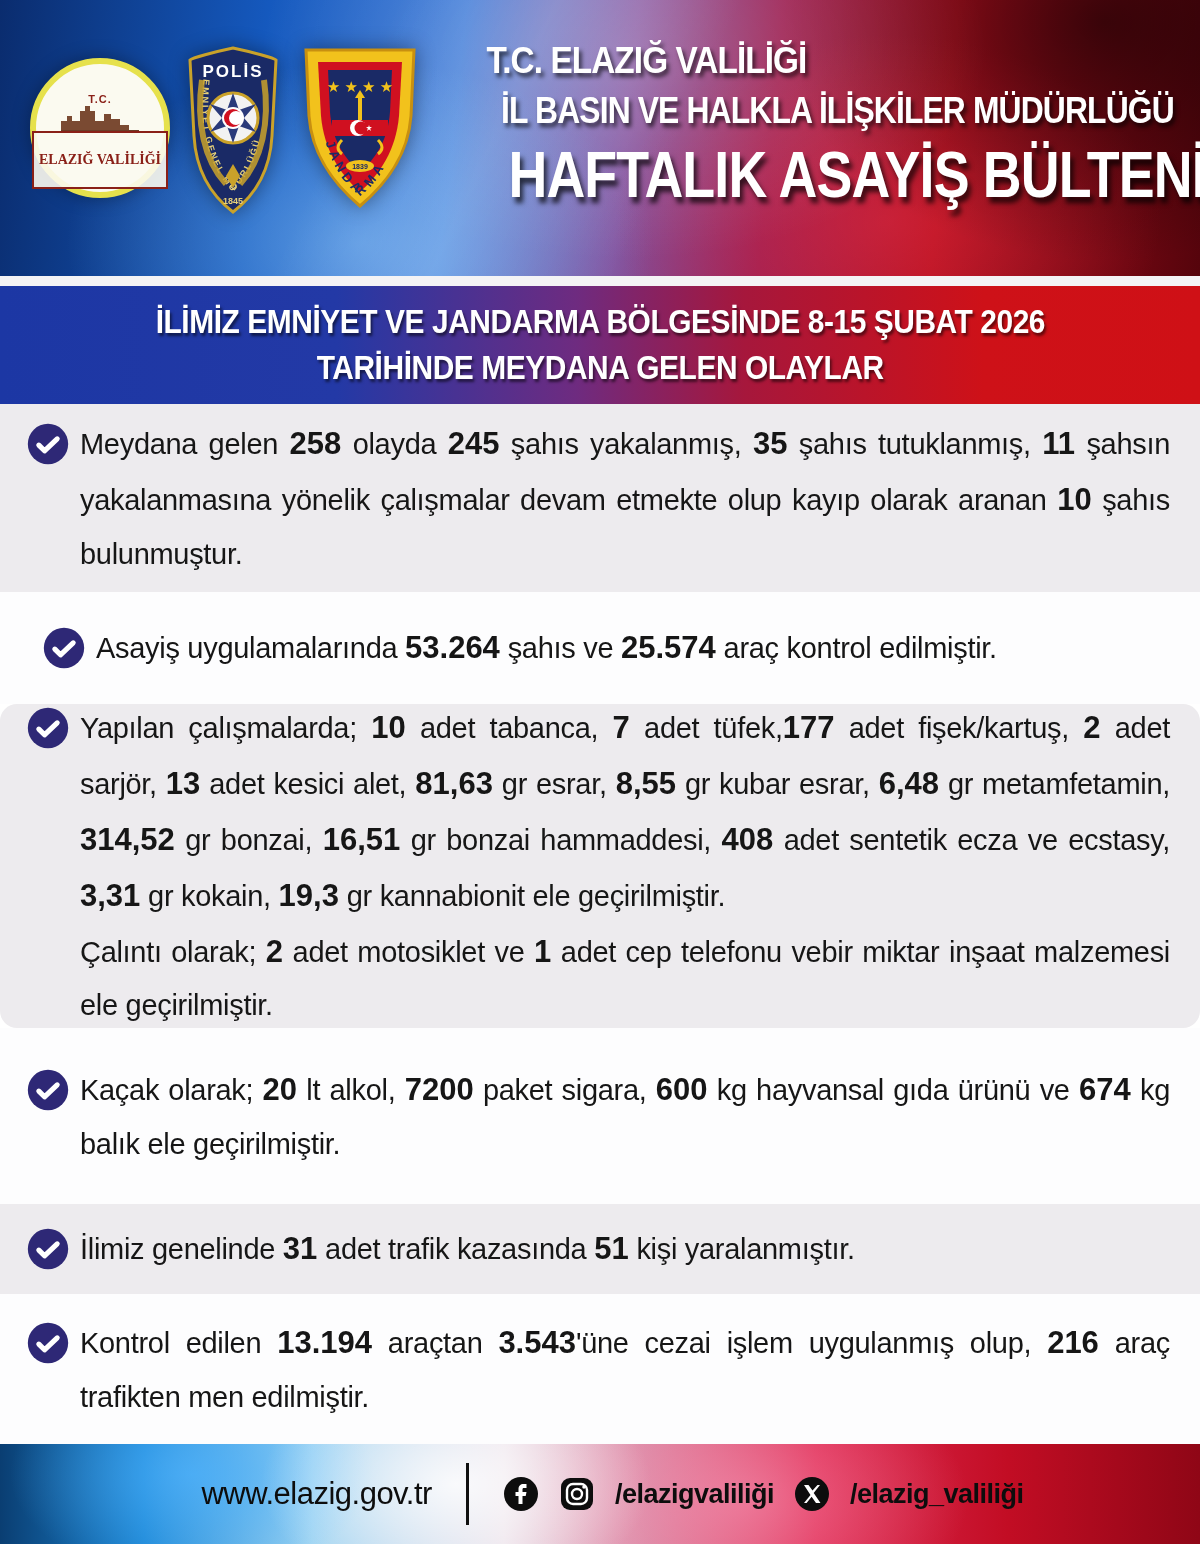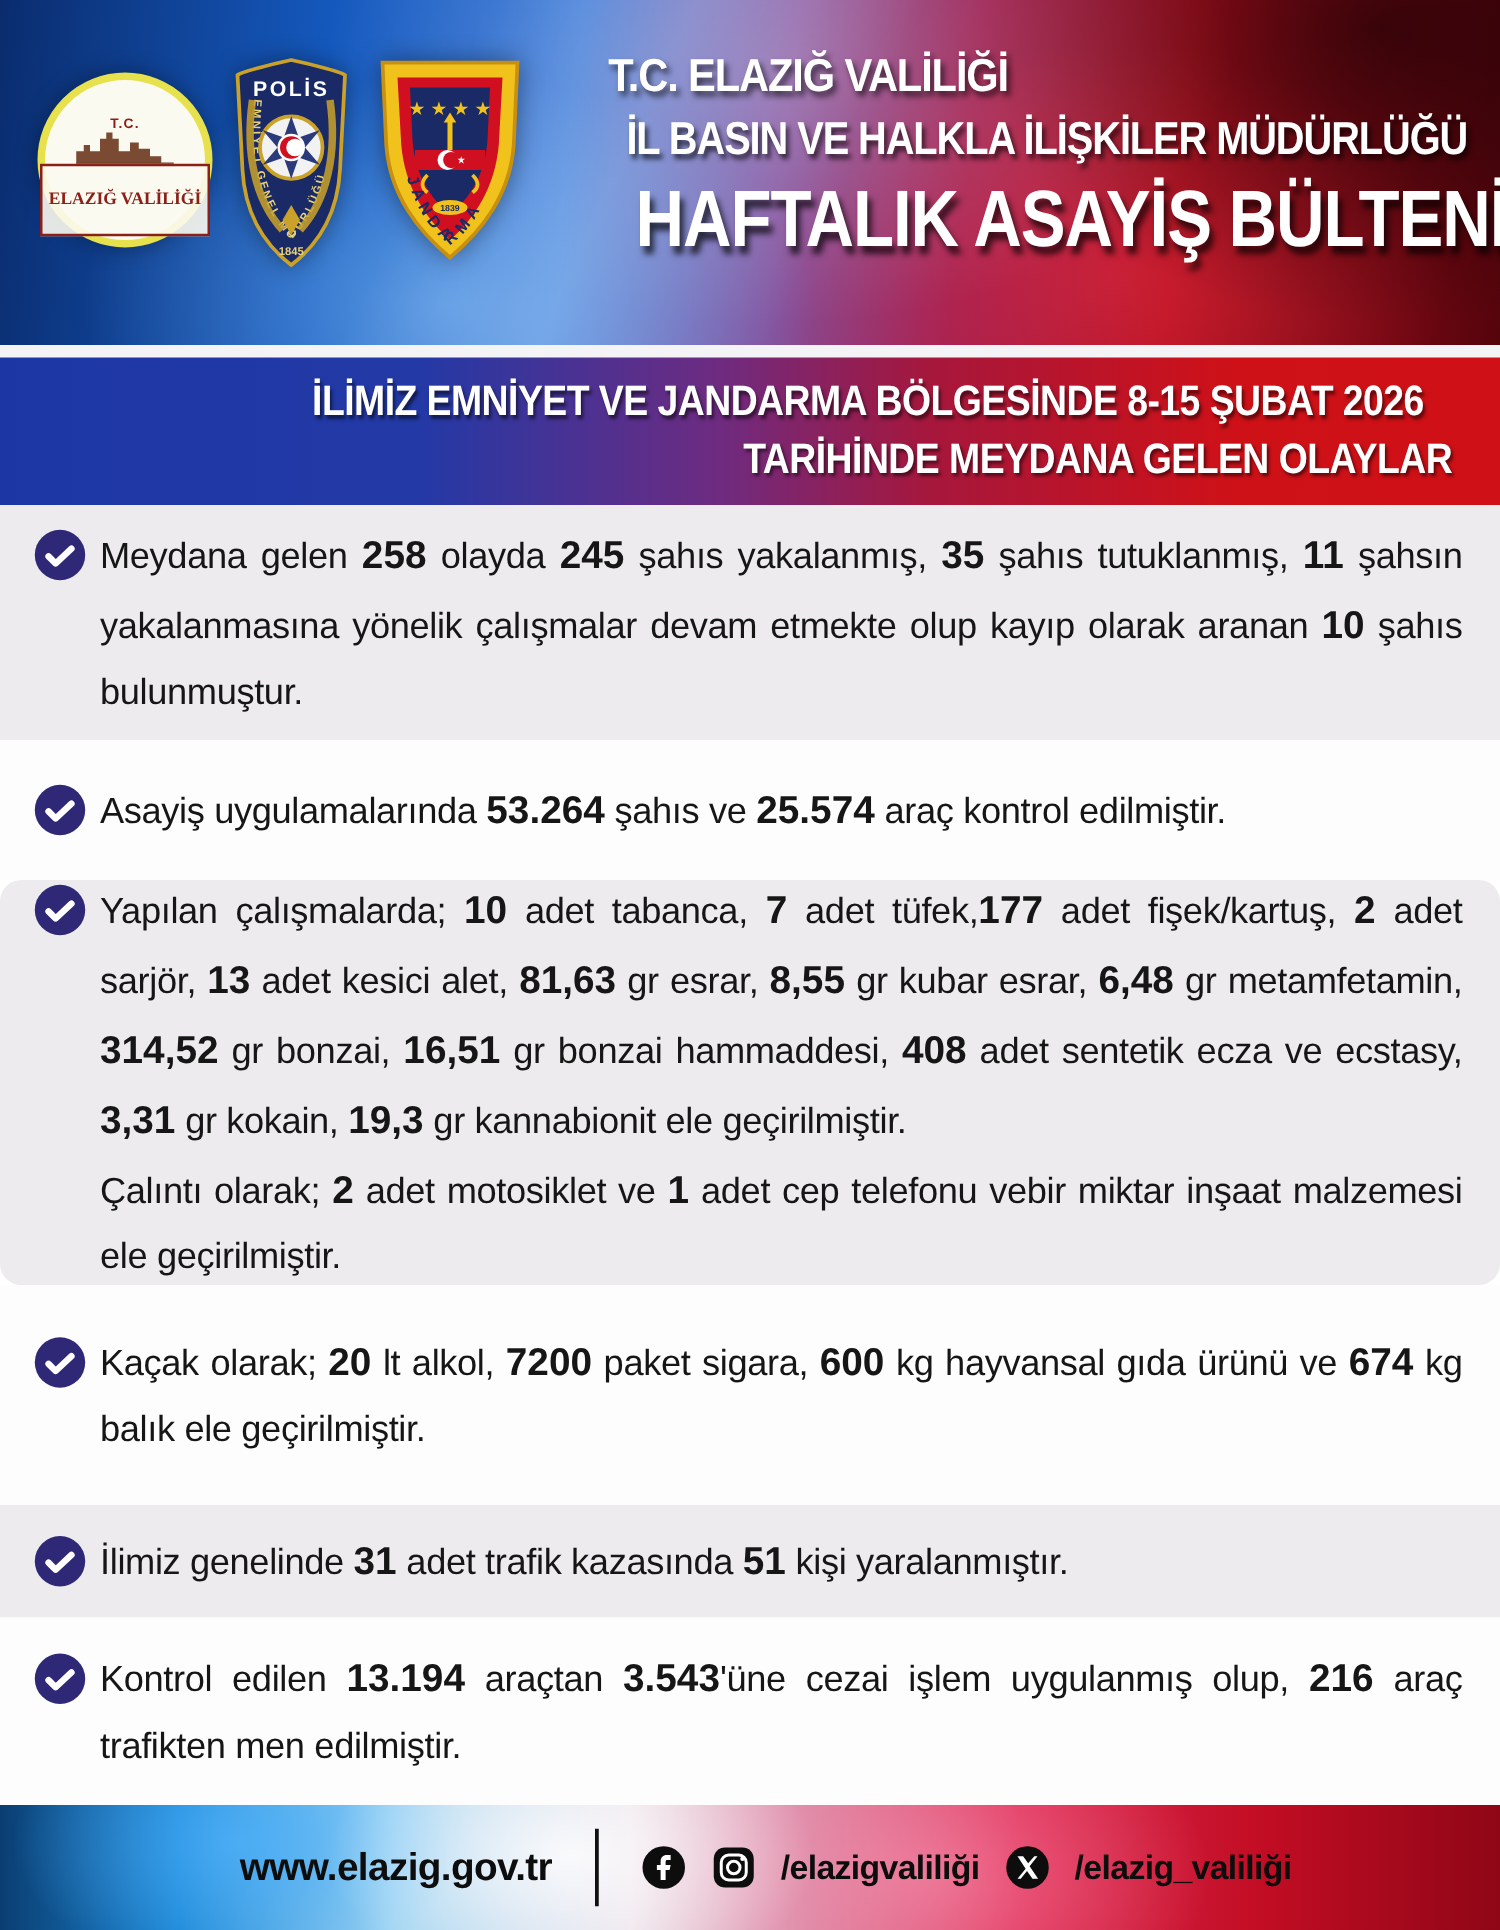--- a/index.html
+++ b/index.html
@@ -30,50 +30,50 @@
 
   .header-titles{position:absolute;left:450px;top:40px;width:730px;color:#fff;}
   .ht-line{font-weight:800;white-space:nowrap;text-shadow:3px 4px 5px rgba(0,0,0,.65);}
   .ht1{font-size:37px;transform:scaleX(.9);transform-origin:center;letter-spacing:-1px;}
   .ht2{font-size:37px;margin-top:8px;transform:scaleX(.86);transform-origin:center;letter-spacing:-1px;}
   .ht3{font-size:64px;margin-top:6px;transform:scaleX(.84);transform-origin:center;letter-spacing:-1px;
        text-shadow:4px 6px 6px rgba(0,0,0,.7);}
 
   
   .gapbar{width:100%;height:10px;background:#f4f3f5;}
-  .banner{width:100%;height:118px;display:flex;flex-direction:column;align-items:flex-end;justify-content:center;
+  .banner{width:100%;height:118px;display:flex;flex-direction:column;align-items:center;justify-content:center;
     background:linear-gradient(90deg,#1C37A4 0%,#2339A6 28%,#6E2B80 48%,#A6173C 62%,#CE1118 82%,#CF1016 100%);}
   .banner .bline{color:#fff;font-weight:800;font-size:34px;white-space:nowrap;
     transform:scaleX(.88);transform-origin:center;letter-spacing:-.5px;
     text-shadow:2px 3px 3px rgba(0,0,0,.55);line-height:1.35;}
 
   
   .band{width:100%;display:flex;flex-direction:column;justify-content:center;box-sizing:border-box;}
   .band.gray{background:#EDEBEE;}
   .band.white{background:#FDFDFE;}
-  .s1{height:188px;justify-content:center;} .s2{height:112px;} .s3{height:324px;border-radius:17px;}
+  .s1{height:188px;justify-content:center;} .s2{height:112px;padding-left:16px;} .s3{height:324px;border-radius:17px;}
   .s4{height:176px;} .s5{height:90px;}  .s6{height:150px;}
 
   .bullet{display:flex;align-items:flex-start;padding:0 30px 0 26px;}
   .check{flex:0 0 44px;margin-top:6px;}
   .btext{flex:1;margin-left:10px;color:#161616;font-size:29px;line-height:1.8;letter-spacing:-.3px;}
   .btext p{margin:0;text-align:justify;}
   .btext b{font-size:31px;letter-spacing:0;}
   .signature{color:#9C2430;font-size:27px;font-weight:bold;text-align:right;
     padding:2px 62px 0 0;letter-spacing:-.5px;}
 
   
   .footer{position:absolute;bottom:0;width:100%;height:100px;display:flex;align-items:center;justify-content:center;
     background:
       radial-gradient(ellipse 300px 180px at 38% 40%, rgba(255,255,255,0.85), rgba(255,255,255,0) 65%),
       radial-gradient(ellipse 260px 150px at 16% 30%, rgba(80,180,255,0.7), rgba(80,180,255,0) 70%),
       radial-gradient(ellipse 320px 190px at 62% 55%, rgba(255,160,190,0.5), rgba(255,160,190,0) 70%),
       linear-gradient(90deg,#0A3E72 0%,#1B86D4 12%,#9ED4F2 26%,#EADFE8 42%,#D886A2 54%,#DE2A52 68%,#C20D24 84%,#8F0616 100%);}
   .footer-inner{display:flex;align-items:center;gap:20px;color:#0d0d0d;}
-  .site{font-size:31px;font-weight:bold;letter-spacing:-.5px;margin-left:25px;}
+  .site{font-size:31px;font-weight:normal;letter-spacing:-.5px;margin-left:25px;}
   .vdivider{width:3px;height:62px;background:#101010;margin:0 14px;}
   .handle{font-size:27px;font-weight:bold;letter-spacing:-.5px;}
   .sicon{display:inline-flex;vertical-align:middle;}
 </style>
 </head>
 <body>
 
 <div class="page">
 
   <div class="header">

